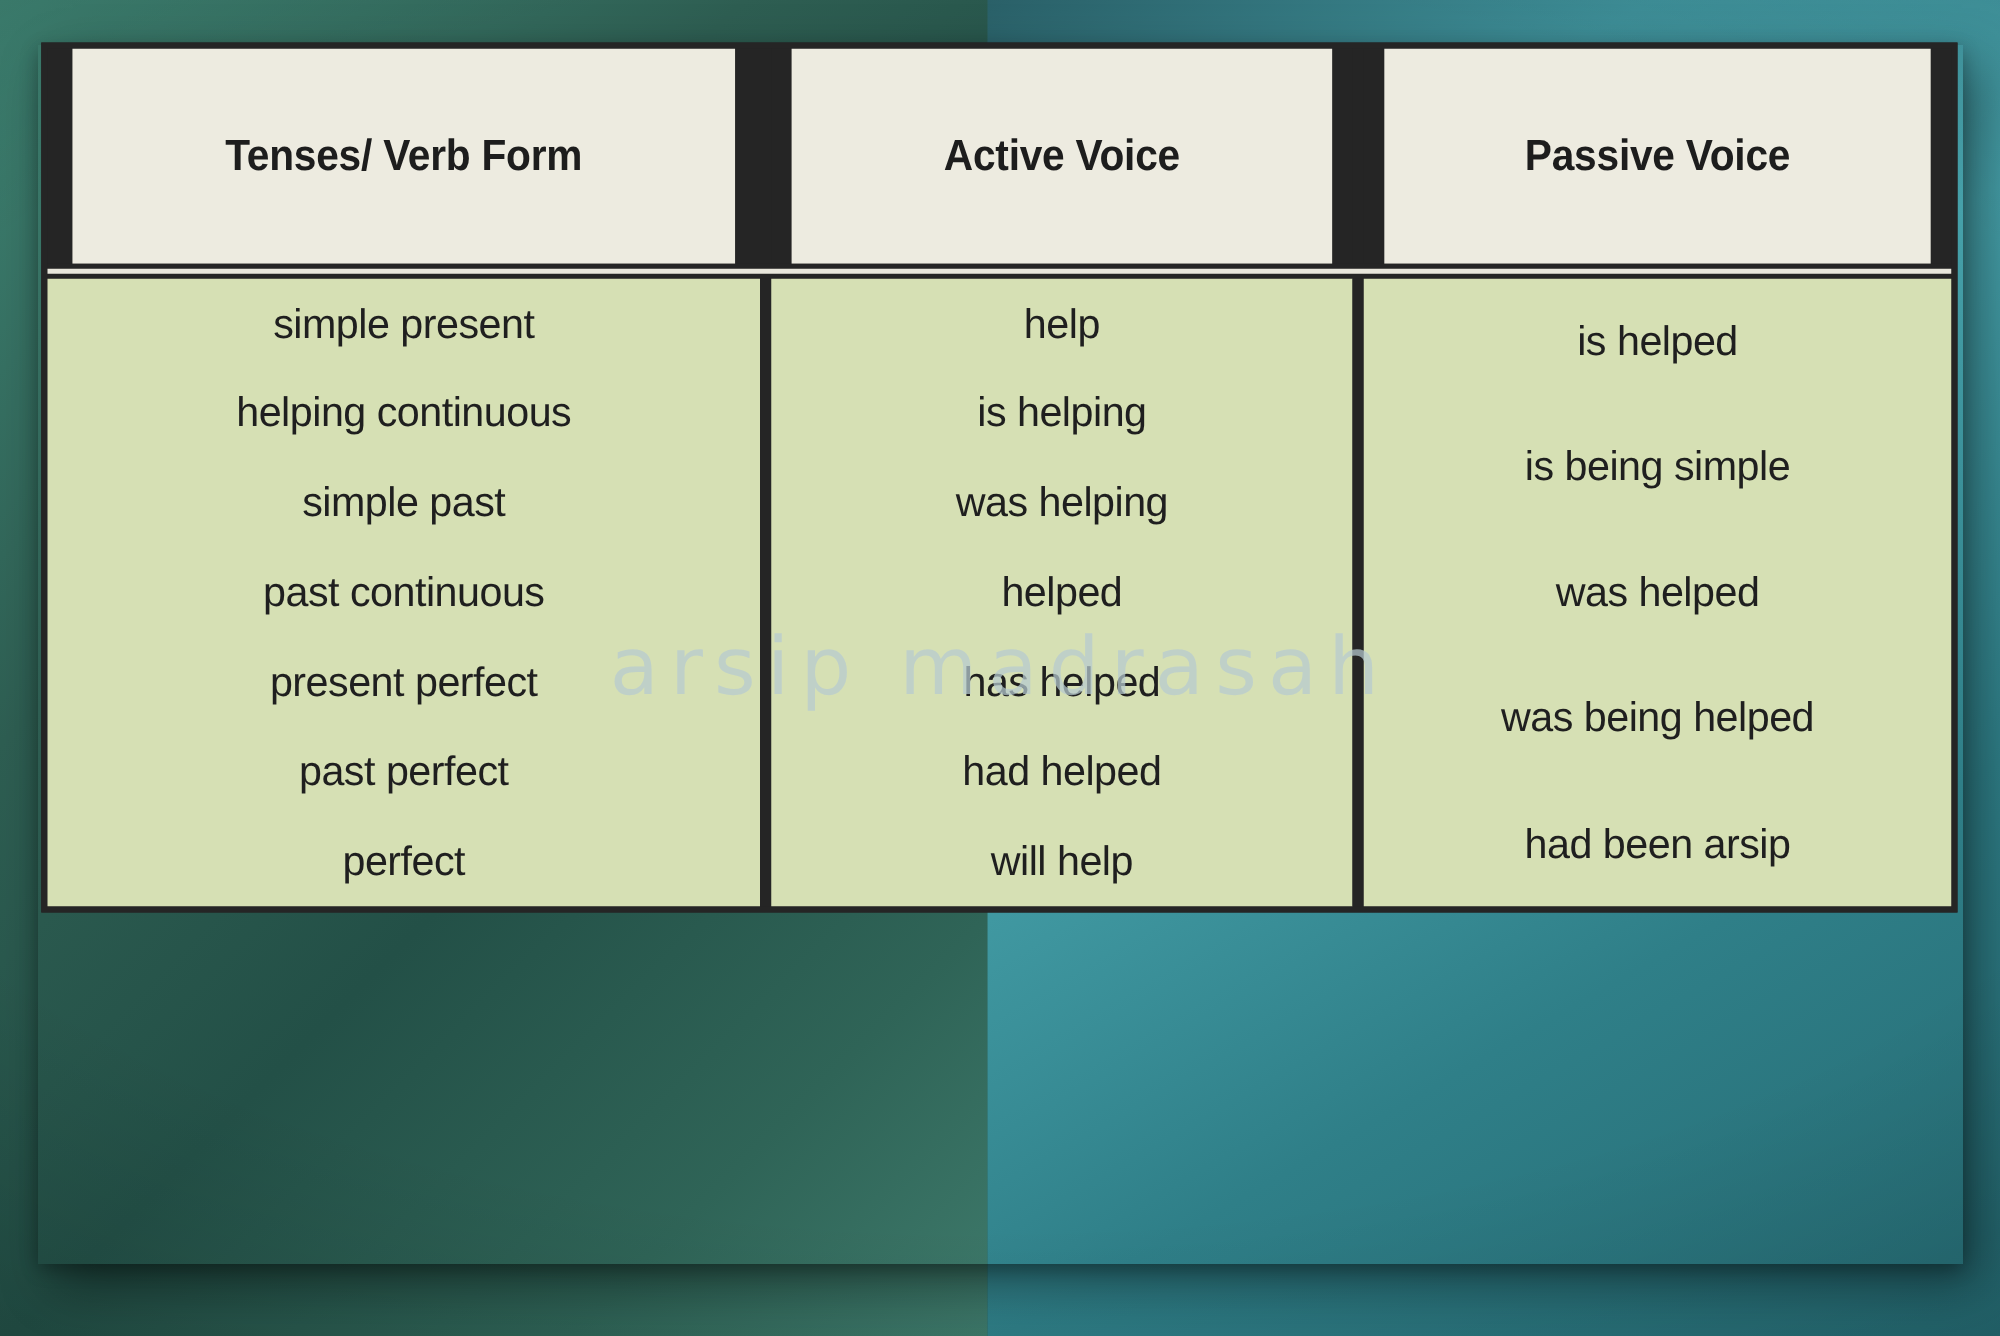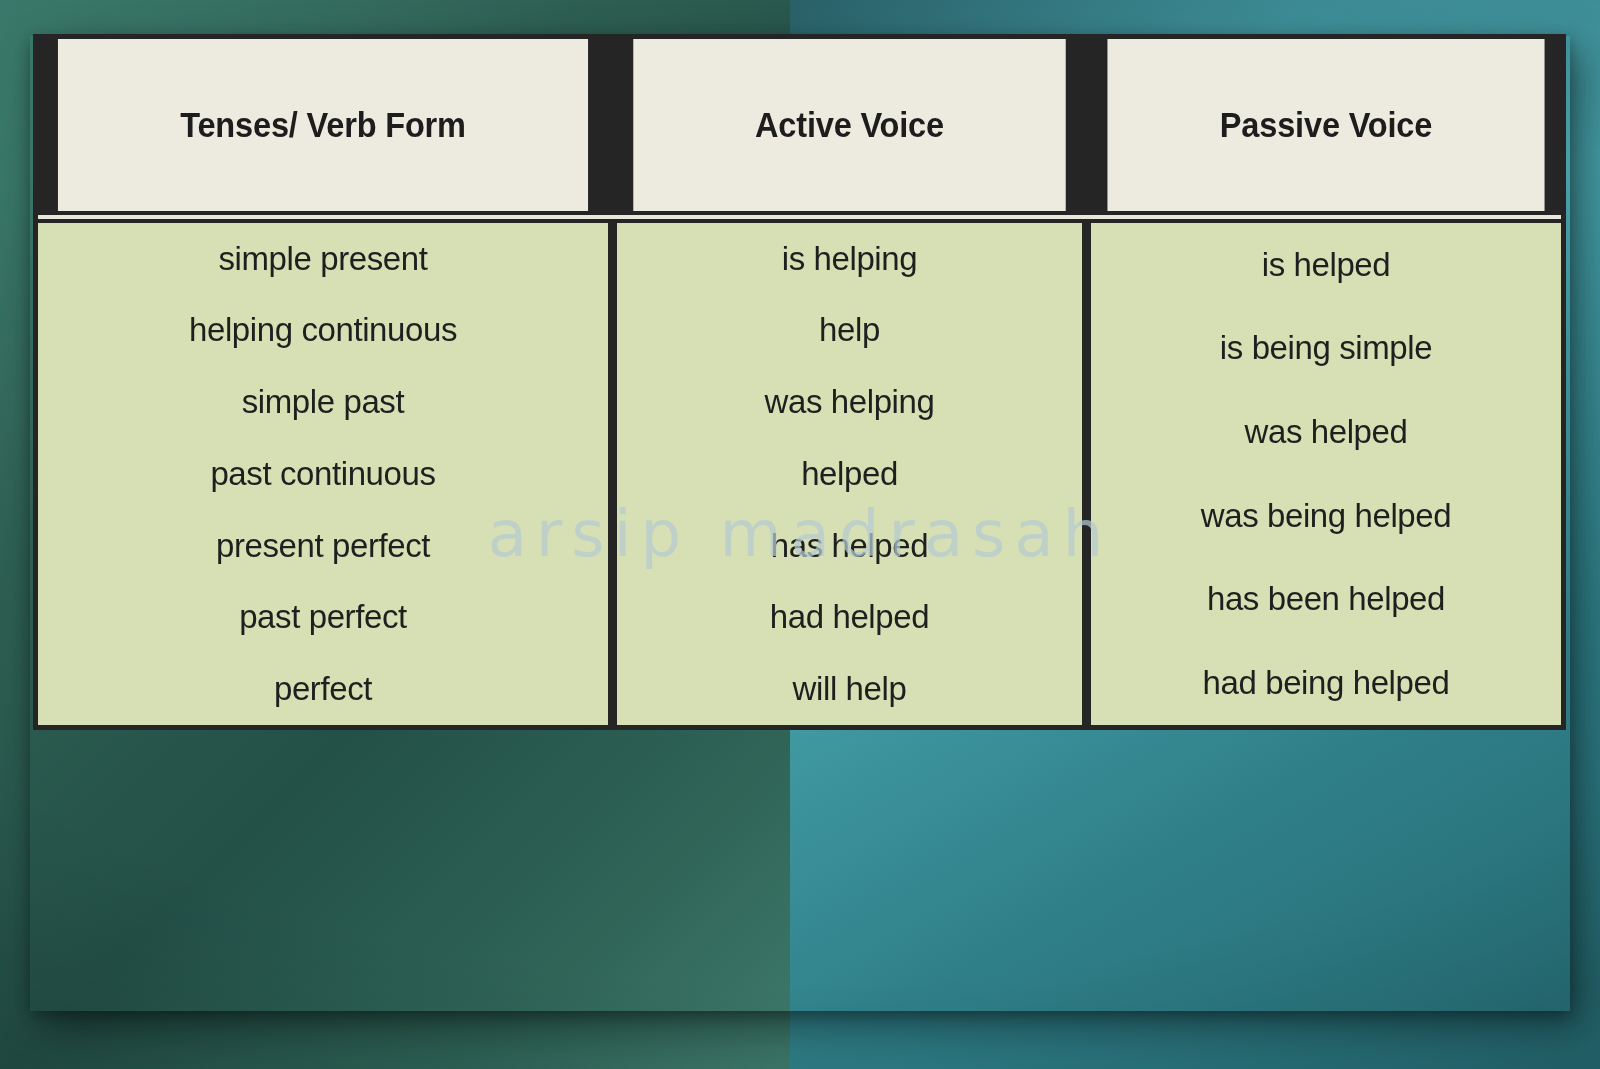--- a/index.html
+++ b/index.html
@@ -194,36 +194,35 @@
       <div class="cell">simple past</div>
       <div class="cell">past continuous</div>
       <div class="cell">present perfect</div>
       <div class="cell">past perfect</div>
       <div class="cell">perfect</div>
     </div>
 
     <div class="vgap"></div>
 
     <div class="tcol col2">
+      <div class="cell">help</div>
       <div class="cell">is helping</div>
-      <div class="cell">help</div>
       <div class="cell">was helping</div>
       <div class="cell">helped</div>
       <div class="cell">has helped</div>
       <div class="cell">had helped</div>
       <div class="cell">will help</div>
     </div>
 
     <div class="vgap"></div>
 
     <div class="tcol col3">
       <div class="cell">is helped</div>
       <div class="cell">is being simple</div>
       <div class="cell">was helped</div>
       <div class="cell">was being helped</div>
-      <div class="cell">has been helped</div>
-      <div class="cell">had being helped</div>
+      <div class="cell">had been arsip</div>
     </div>
 
   </div>
 </div>
 
 <div id="watermark">arsip madrasah</div>
 
 </body></html>

